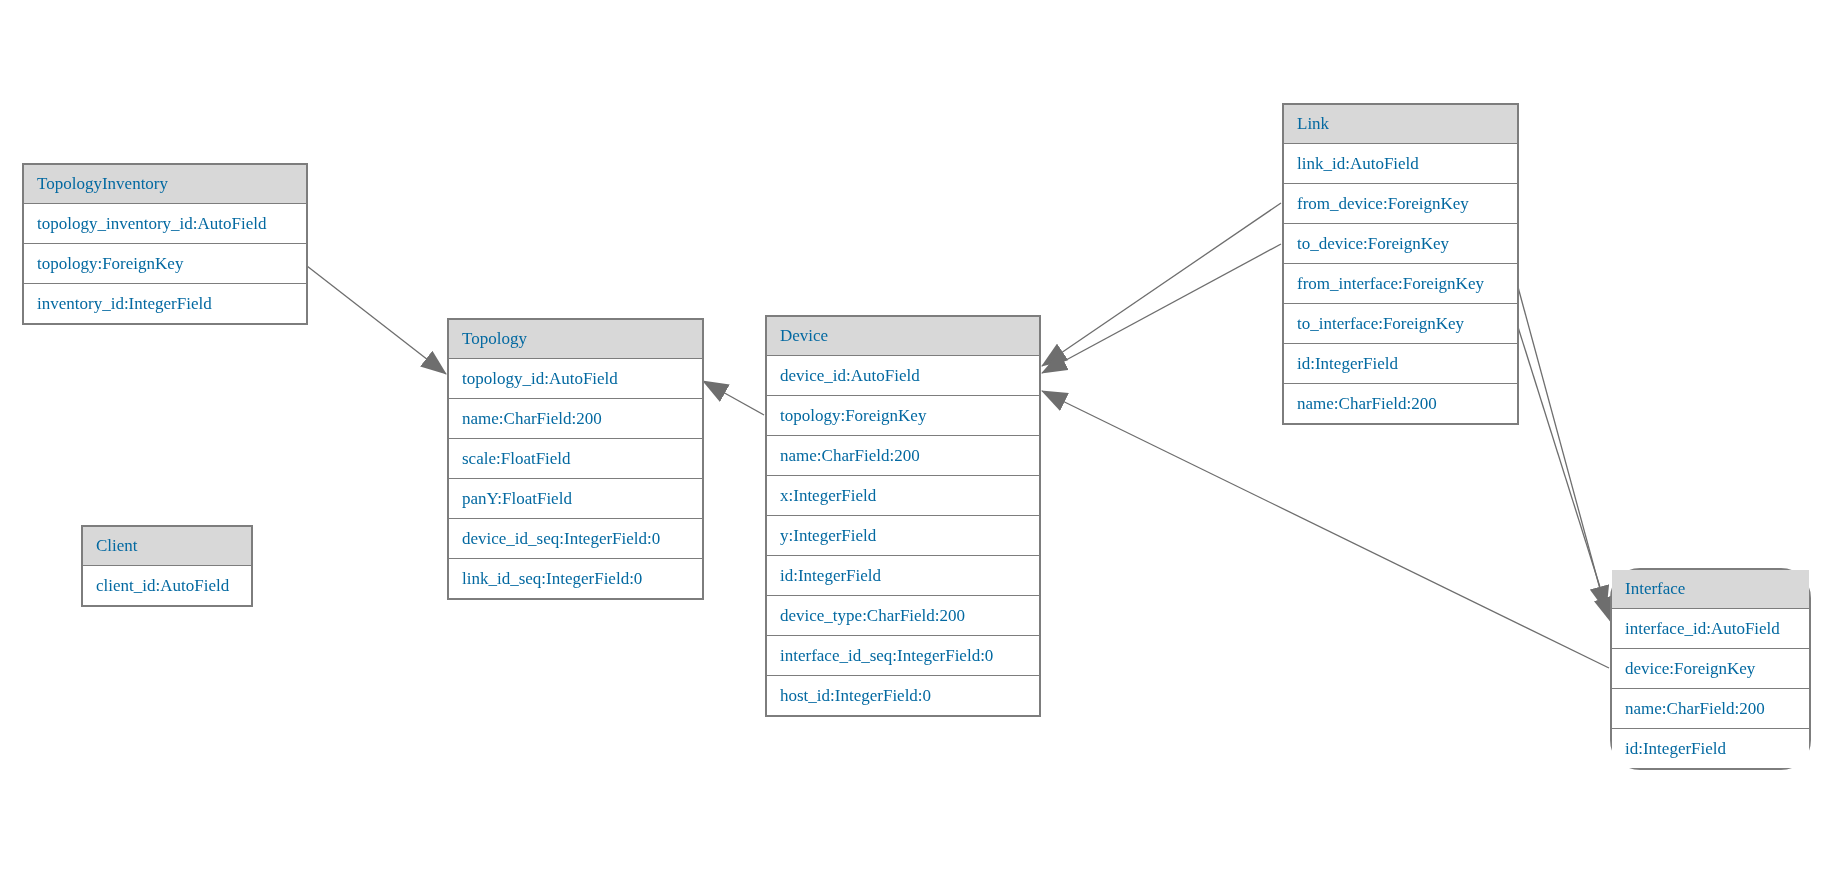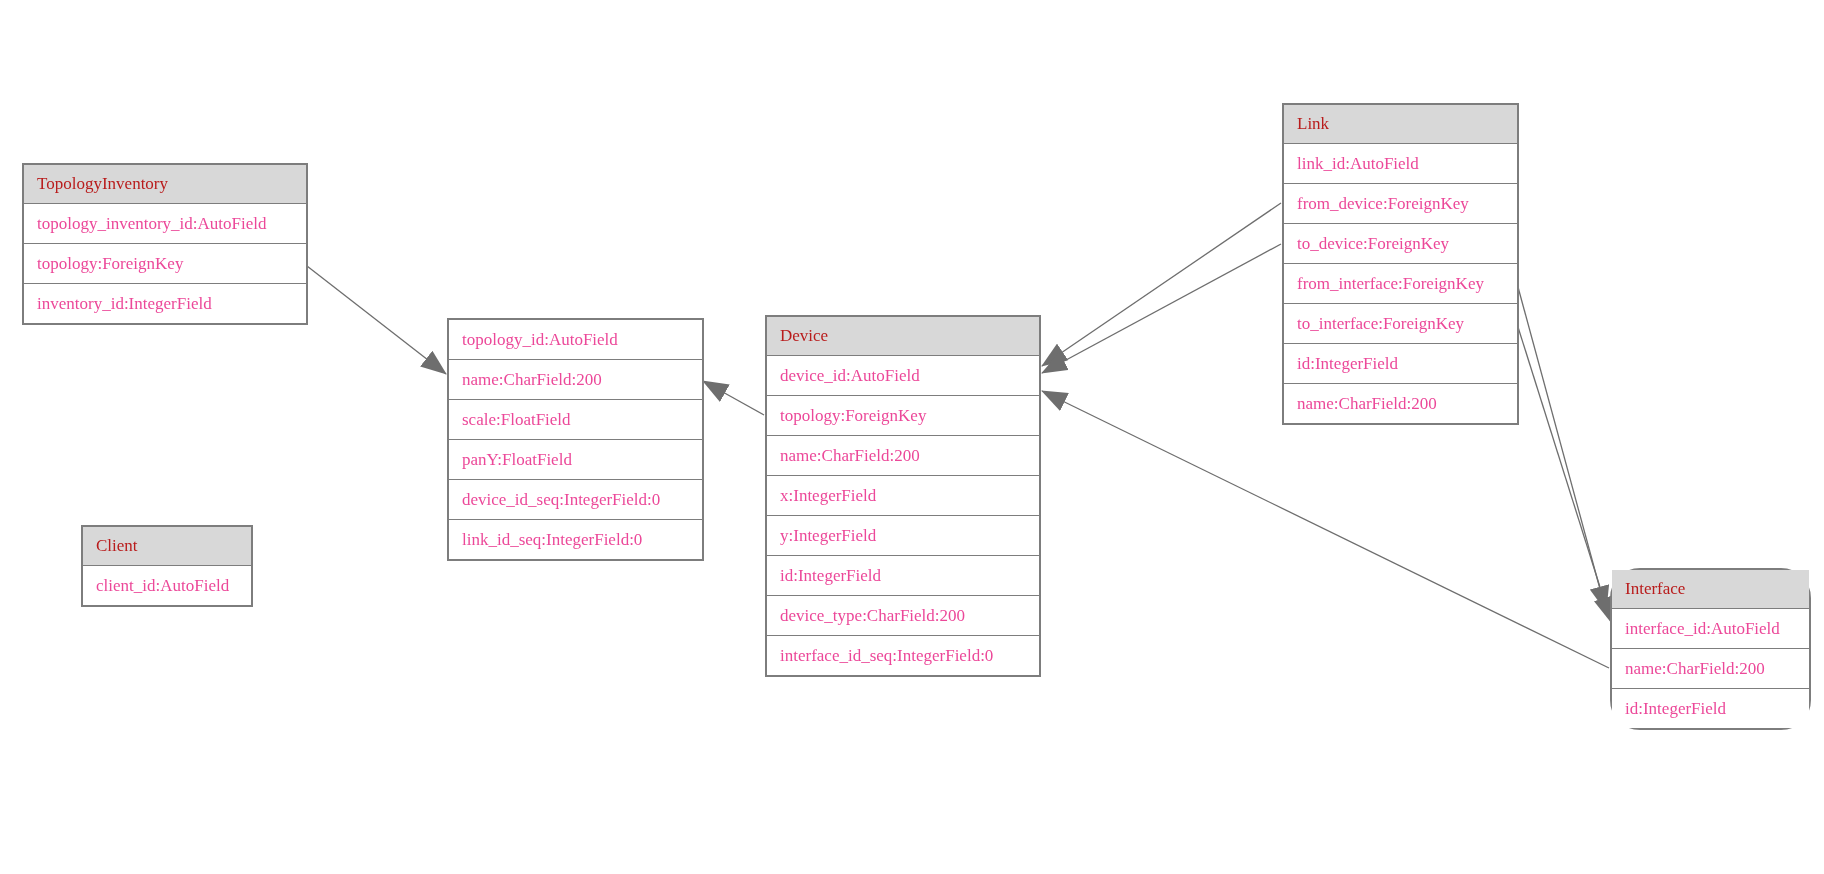--- a/index.html
+++ b/index.html
@@ -6,26 +6,26 @@
   .canvas {
     position:relative; width:1824px; height:874px; background:#ffffff;
     font-family:"Liberation Serif","DejaVu Serif",serif; overflow:hidden;
   }
   svg.connectors { position:absolute; left:0; top:0; width:1824px; height:874px; }
   .entity {
     position:absolute; border:2px solid #7d7d7d; background:#ffffff;
   }
   .entity-header {
     background:#d8d8d8; height:38px; line-height:38px; padding-left:13px;
-    border-bottom:1px solid #7d7d7d; font-size:17px; color:#b91c1c;
+    border-bottom:1px solid #7d7d7d; font-size:17px; color:#0369a1;
     white-space:nowrap; overflow:hidden;
   }
   .entity-row {
     height:39px; line-height:39px; padding-left:13px;
-    border-bottom:1px solid #7d7d7d; font-size:17px; color:#ec4899;
+    border-bottom:1px solid #7d7d7d; font-size:17px; color:#0369a1;
     background:#ffffff; white-space:nowrap; overflow:hidden;
   }
   .entity-row:last-child { border-bottom:none; }
 
   
   #ent-topology-inventory { left:22px;  top:163px; width:282px; }
   #ent-topology           { left:447px; top:318px; width:253px; }
   #ent-client             { left:81px;  top:525px; width:168px; }
   #ent-device             { left:765px; top:315px; width:272px; }
   #ent-link               { left:1282px;top:103px; width:233px; }
@@ -54,20 +54,21 @@
   </svg>
 
   <div class="entity" id="ent-topology-inventory">
     <div class="entity-header">TopologyInventory</div>
     <div class="entity-row">topology_inventory_id:AutoField</div>
     <div class="entity-row">topology:ForeignKey</div>
     <div class="entity-row">inventory_id:IntegerField</div>
   </div>
 
   <div class="entity" id="ent-topology">
+    <div class="entity-header">Topology</div>
     <div class="entity-row">topology_id:AutoField</div>
     <div class="entity-row">name:CharField:200</div>
     <div class="entity-row">scale:FloatField</div>
     <div class="entity-row">panY:FloatField</div>
     <div class="entity-row">device_id_seq:IntegerField:0</div>
     <div class="entity-row">link_id_seq:IntegerField:0</div>
   </div>
 
   <div class="entity" id="ent-client">
     <div class="entity-header">Client</div>
@@ -77,33 +78,35 @@
   <div class="entity" id="ent-device">
     <div class="entity-header">Device</div>
     <div class="entity-row">device_id:AutoField</div>
     <div class="entity-row">topology:ForeignKey</div>
     <div class="entity-row">name:CharField:200</div>
     <div class="entity-row">x:IntegerField</div>
     <div class="entity-row">y:IntegerField</div>
     <div class="entity-row">id:IntegerField</div>
     <div class="entity-row">device_type:CharField:200</div>
     <div class="entity-row">interface_id_seq:IntegerField:0</div>
+    <div class="entity-row">host_id:IntegerField:0</div>
   </div>
 
   <div class="entity" id="ent-link">
     <div class="entity-header">Link</div>
     <div class="entity-row">link_id:AutoField</div>
     <div class="entity-row">from_device:ForeignKey</div>
     <div class="entity-row">to_device:ForeignKey</div>
     <div class="entity-row">from_interface:ForeignKey</div>
     <div class="entity-row">to_interface:ForeignKey</div>
     <div class="entity-row">id:IntegerField</div>
     <div class="entity-row">name:CharField:200</div>
   </div>
 
   <div class="entity" id="ent-interface">
     <div class="entity-header">Interface</div>
     <div class="entity-row">interface_id:AutoField</div>
+    <div class="entity-row">device:ForeignKey</div>
     <div class="entity-row">name:CharField:200</div>
     <div class="entity-row">id:IntegerField</div>
   </div>
 
 </div>
 
 </body></html>

